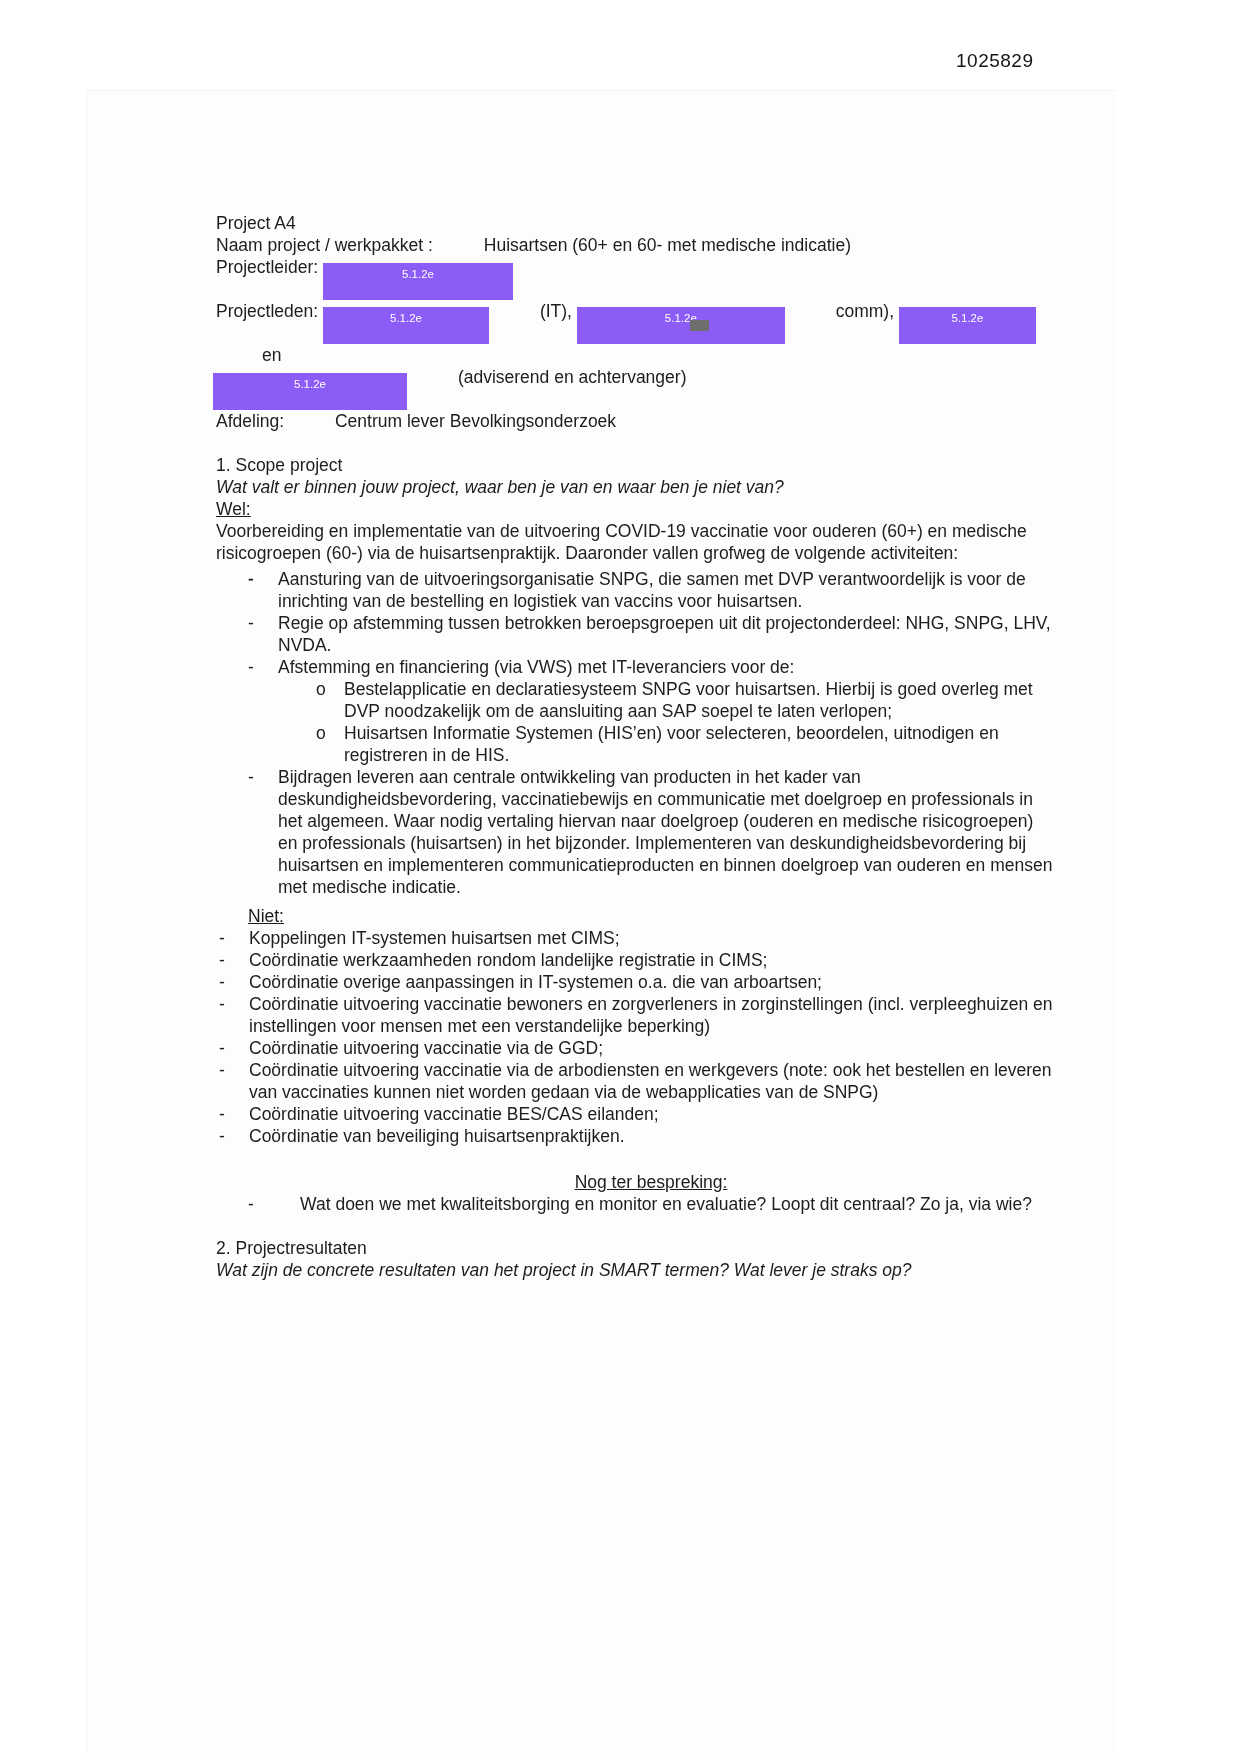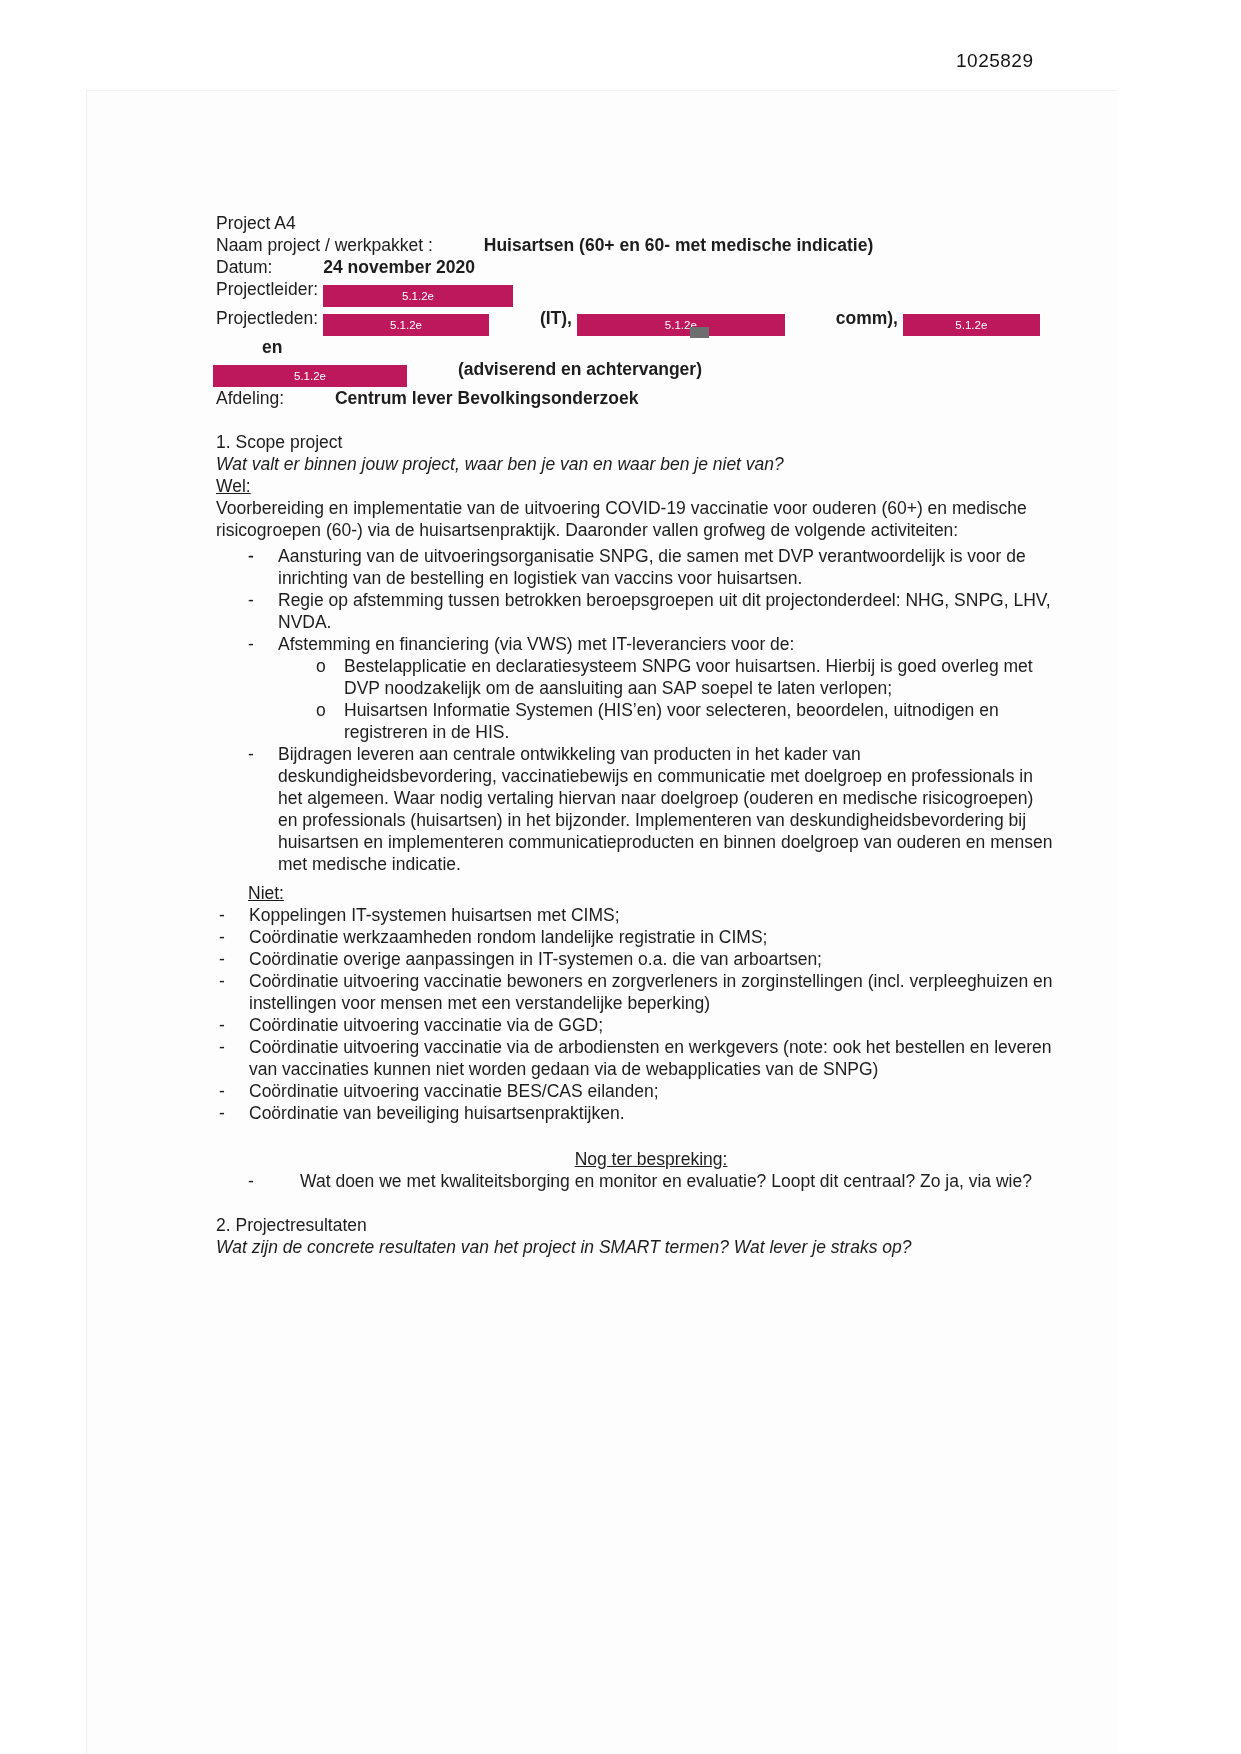--- a/index.html
+++ b/index.html
@@ -15,28 +15,28 @@
   }
   .doc-number {
     position:absolute; left:956px; top:50px;
     font-size:19px; color:#141414; letter-spacing:0.5px;
   }
   .content {
     position:absolute; left:216px; top:212px; width:838px;
     font-size:17.5px; line-height:22px;
   }
   .content p { margin:0; }
-  .b { font-weight:bold;padding-left:46px; }
+  .b { font-weight:normal;padding-left:46px; }
   .i { font-style:italic; }
   .u { text-decoration:underline; }
   .title-block { margin-bottom:22px; }
   .section-gap { margin-top:22px; }
   .redact {
-    display:inline-block; height:22px; line-height:22px;
-    background:#be185d; color:#ffffff;
+    display:inline-block; height:37px; line-height:22px;
+    background:#8b5cf6; color:#ffffff;
     font-size:11.5px; text-align:center; vertical-align:-5px;
   }
   .w-leider { width:190px; }
   .w-leden1 { width:166px; }
   .w-leden2 { width:208px; }
   .w-leden3 { width:137px; }
   .w-advis  { width:194px; margin-left:-3px; }
   .leden-line { position:relative; }
   .redact-notch {
     position:absolute; left:474px; top:20px; width:19px; height:11px;
@@ -63,21 +63,20 @@
 <div class="page"></div>
 
 <div class="doc-number">1025829</div>
 
 <div class="content">
 
   <p class="title-block">Project A4</p>
 
   <div>
     <p><span>Naam project / werkpakket :</span> <span class="b">Huisartsen (60+ en 60- met medische indicatie)</span></p>
-    <p><span>Datum:</span> <span class="b">24 november 2020</span></p>
     <p><span>Projectleider:</span> <span class="redact w-leider">5.1.2e</span></p>
     <p class="leden-line"><span>Projectleden:</span> <span class="redact w-leden1">5.1.2e</span> <span class="b">(IT),</span> <span class="redact w-leden2">5.1.2e</span> <span class="b">comm),</span> <span class="redact w-leden3">5.1.2e</span> <span class="b">en</span><span class="redact-notch"></span></p>
     <p><span class="redact w-advis">5.1.2e</span> <span class="b">(adviserend en achtervanger)</span></p>
     <p><span>Afdeling:</span> <span class="b">Centrum lever Bevolkingsonderzoek</span></p>
   </div>
 
   <div class="section-gap">
     <p>1. Scope project</p>
     <p class="i">Wat valt er binnen jouw project, waar ben je van en waar ben je niet van?</p>
     <p><span class="u">Wel:</span></p>

